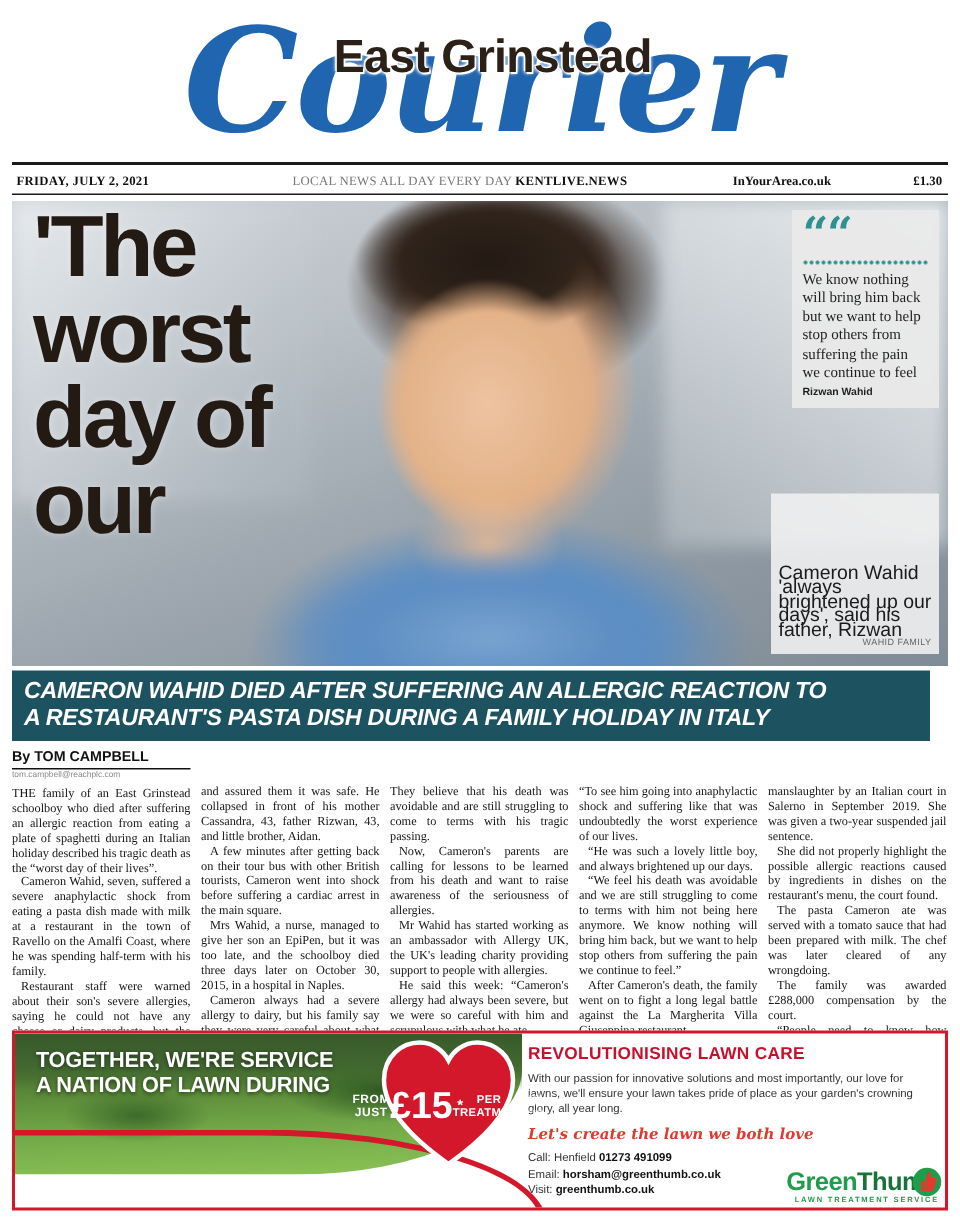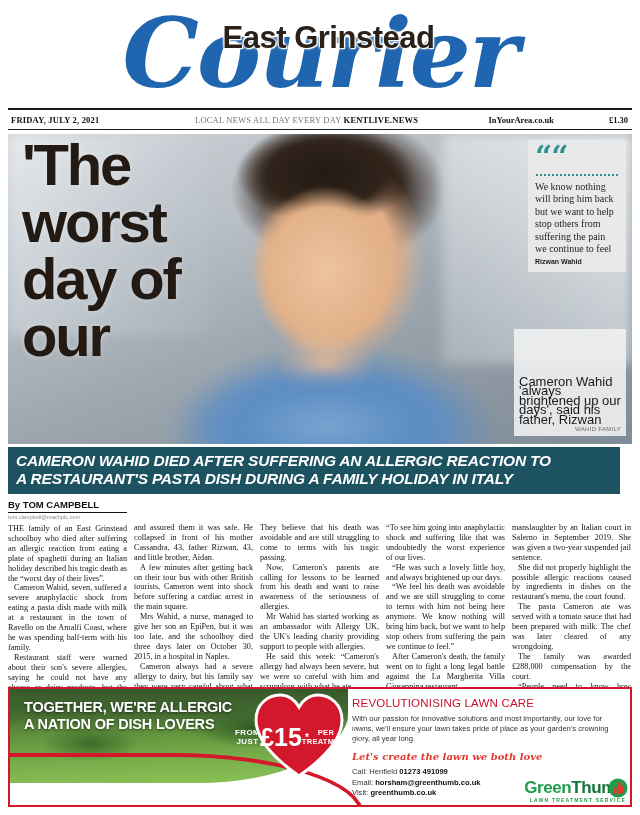--- a/index.html
+++ b/index.html
@@ -330,21 +330,21 @@
   .heart-price sup { font-size: 10px; position: absolute; top: 1px; right: -7px; }
   .heart-per { font-size: 7.5px; font-weight: 700; letter-spacing: .3px; }
   .heart-fine { font-size: 4px; line-height: 5px; margin-top: 2px; opacity: .92; }
 
   .ad-right {
     position: absolute;
     left: 342px; top: 8px; right: 8px;
   }
   .ad-title {
     font-family: "Liberation Sans", sans-serif;
-    font-weight: 400;
+    font-weight: 700;
     font-size: 11.5px;
     color: #c8102e;
     letter-spacing: .2px;
   }
   .ad-copy {
     font-family: "Liberation Sans", sans-serif;
     font-size: 7.6px;
     line-height: 10px;
     color: #333;
     margin-top: 5px;
@@ -498,22 +498,22 @@
     </div>
   </div>
 
   <div class="ad">
     <div class="ad-photo">
       <div class="ad-photo-top"></div>
     </div>
     <div class="ad-arc"></div>
 
     <div class="ad-headline">
-      <span>TOGETHER, WE'RE ALLERGIC</span>
-      <span>A NATION OF DISH LOVERS</span>
+      <span>TOGETHER, WE'RE SERVICE</span>
+      <span>A NATION OF LAWN DURING</span>
     </div>
 
     <div class="heart">
       <svg width="92" height="86" viewBox="0 0 92 86">
         <path d="M46 84 C12 60 3 42 3 28 C3 12 15 3 27 3 C36 3 43 9 46 15 C49 9 56 3 65 3 C77 3 89 12 89 28 C89 42 80 60 46 84 Z" fill="#d4182b" stroke="#ffffff" stroke-width="3"></path>
       </svg>
       <div class="heart-txt">
         <div class="heart-from">FROM JUST</div>
         <div class="heart-price"><span>£15</span><sup>*</sup></div>
         <div class="heart-per">PER TREATMENT</div>

